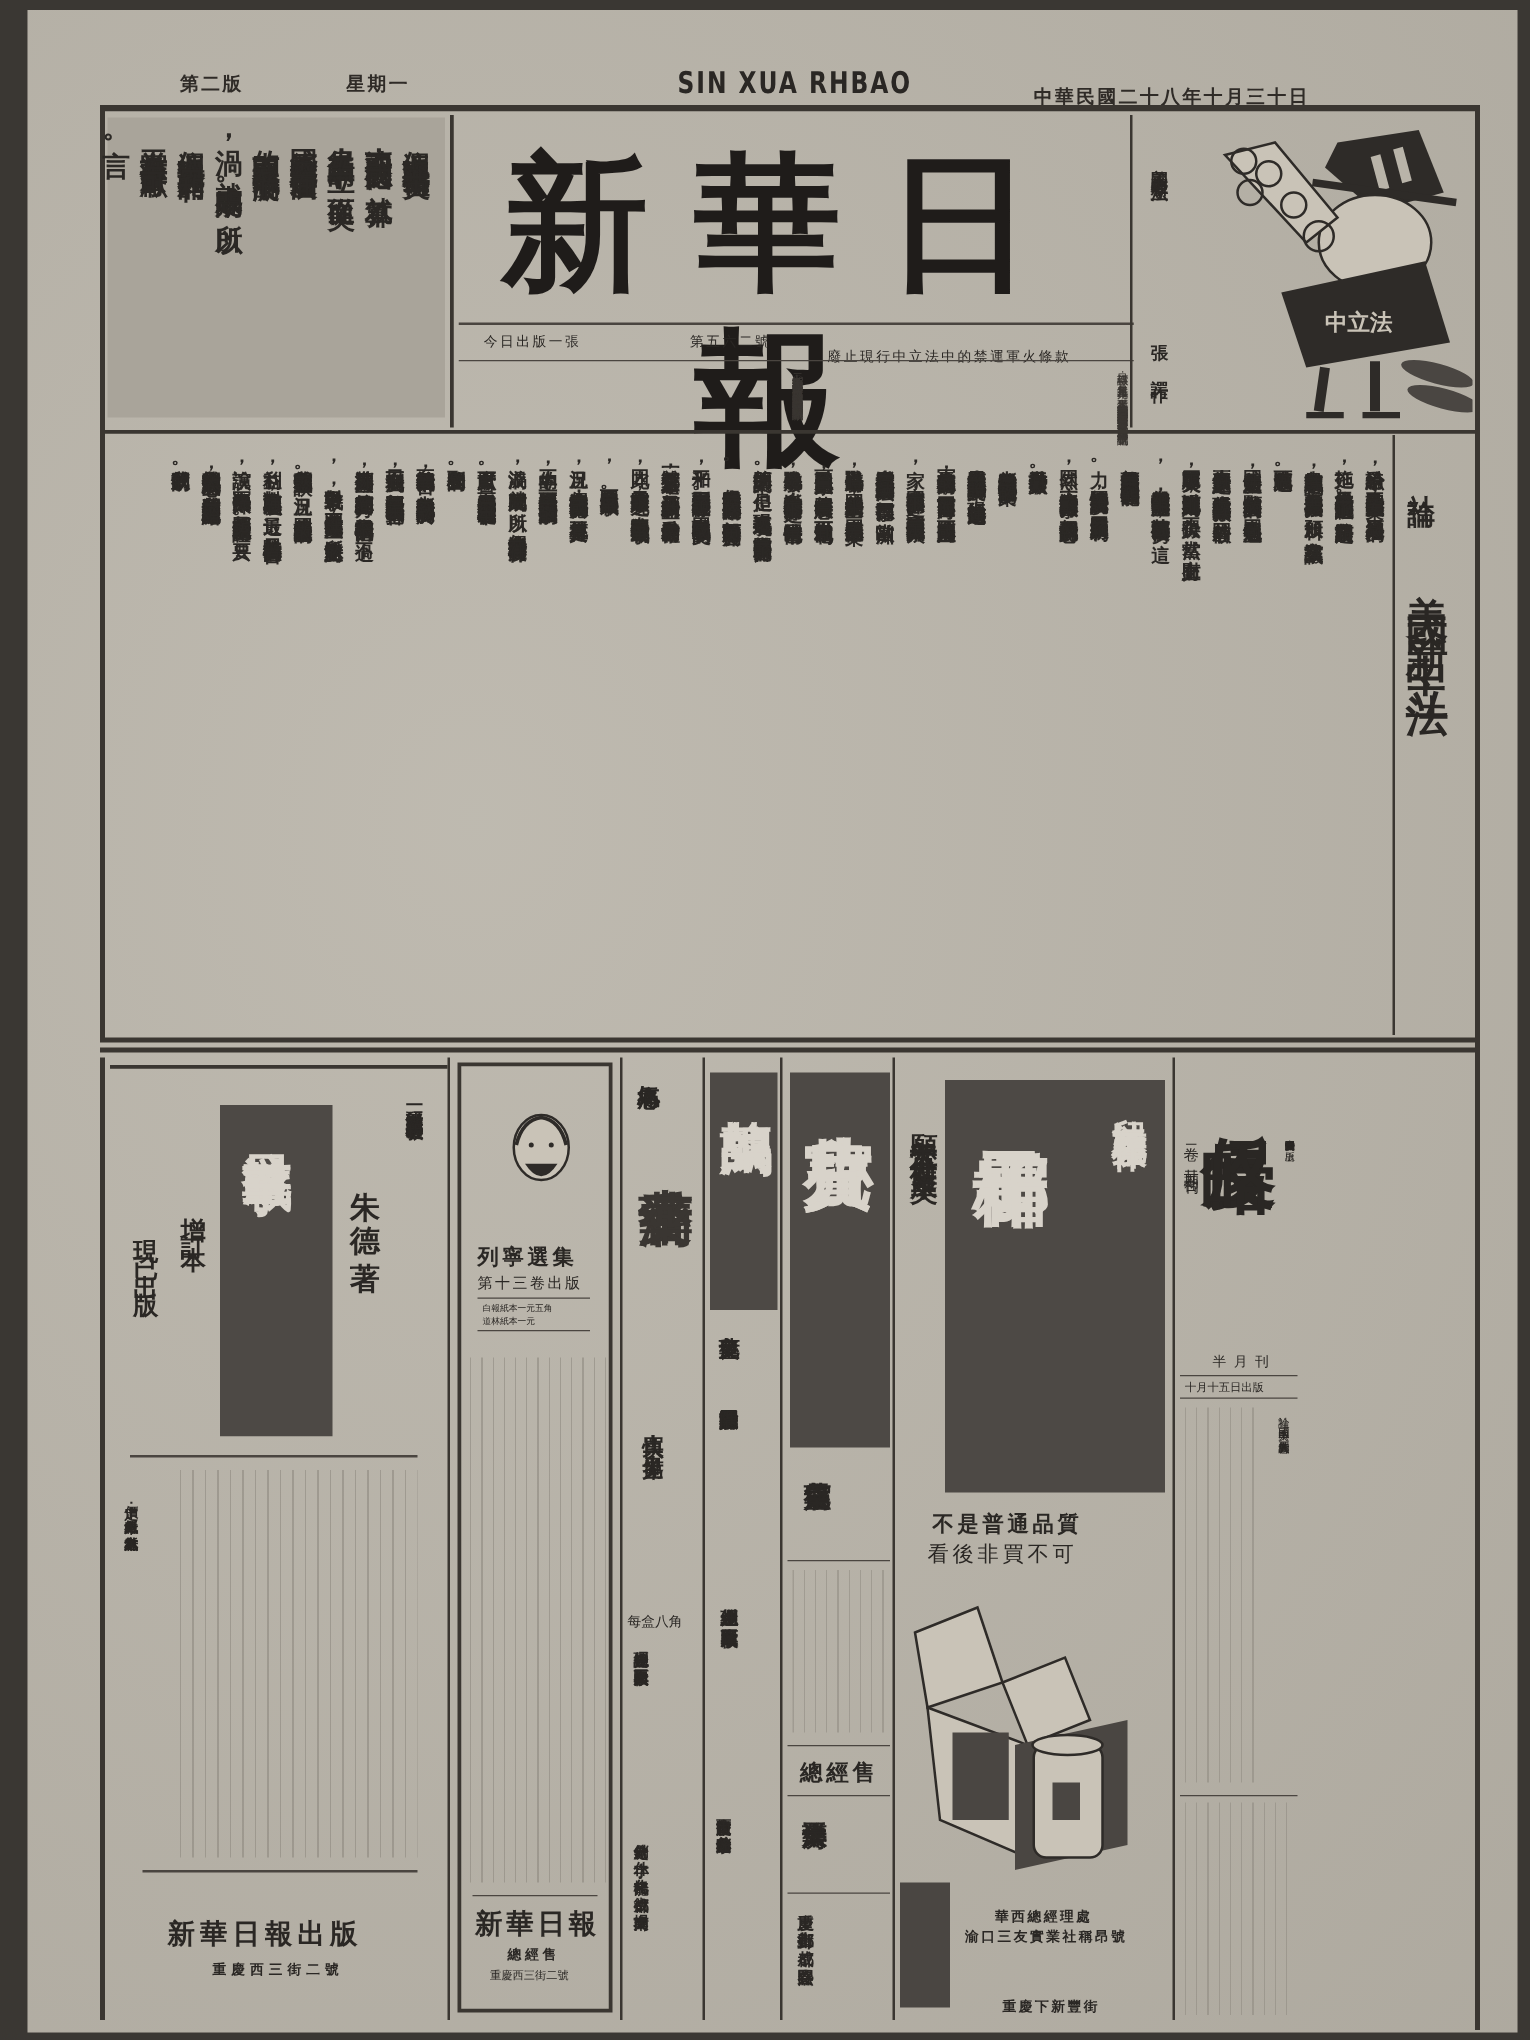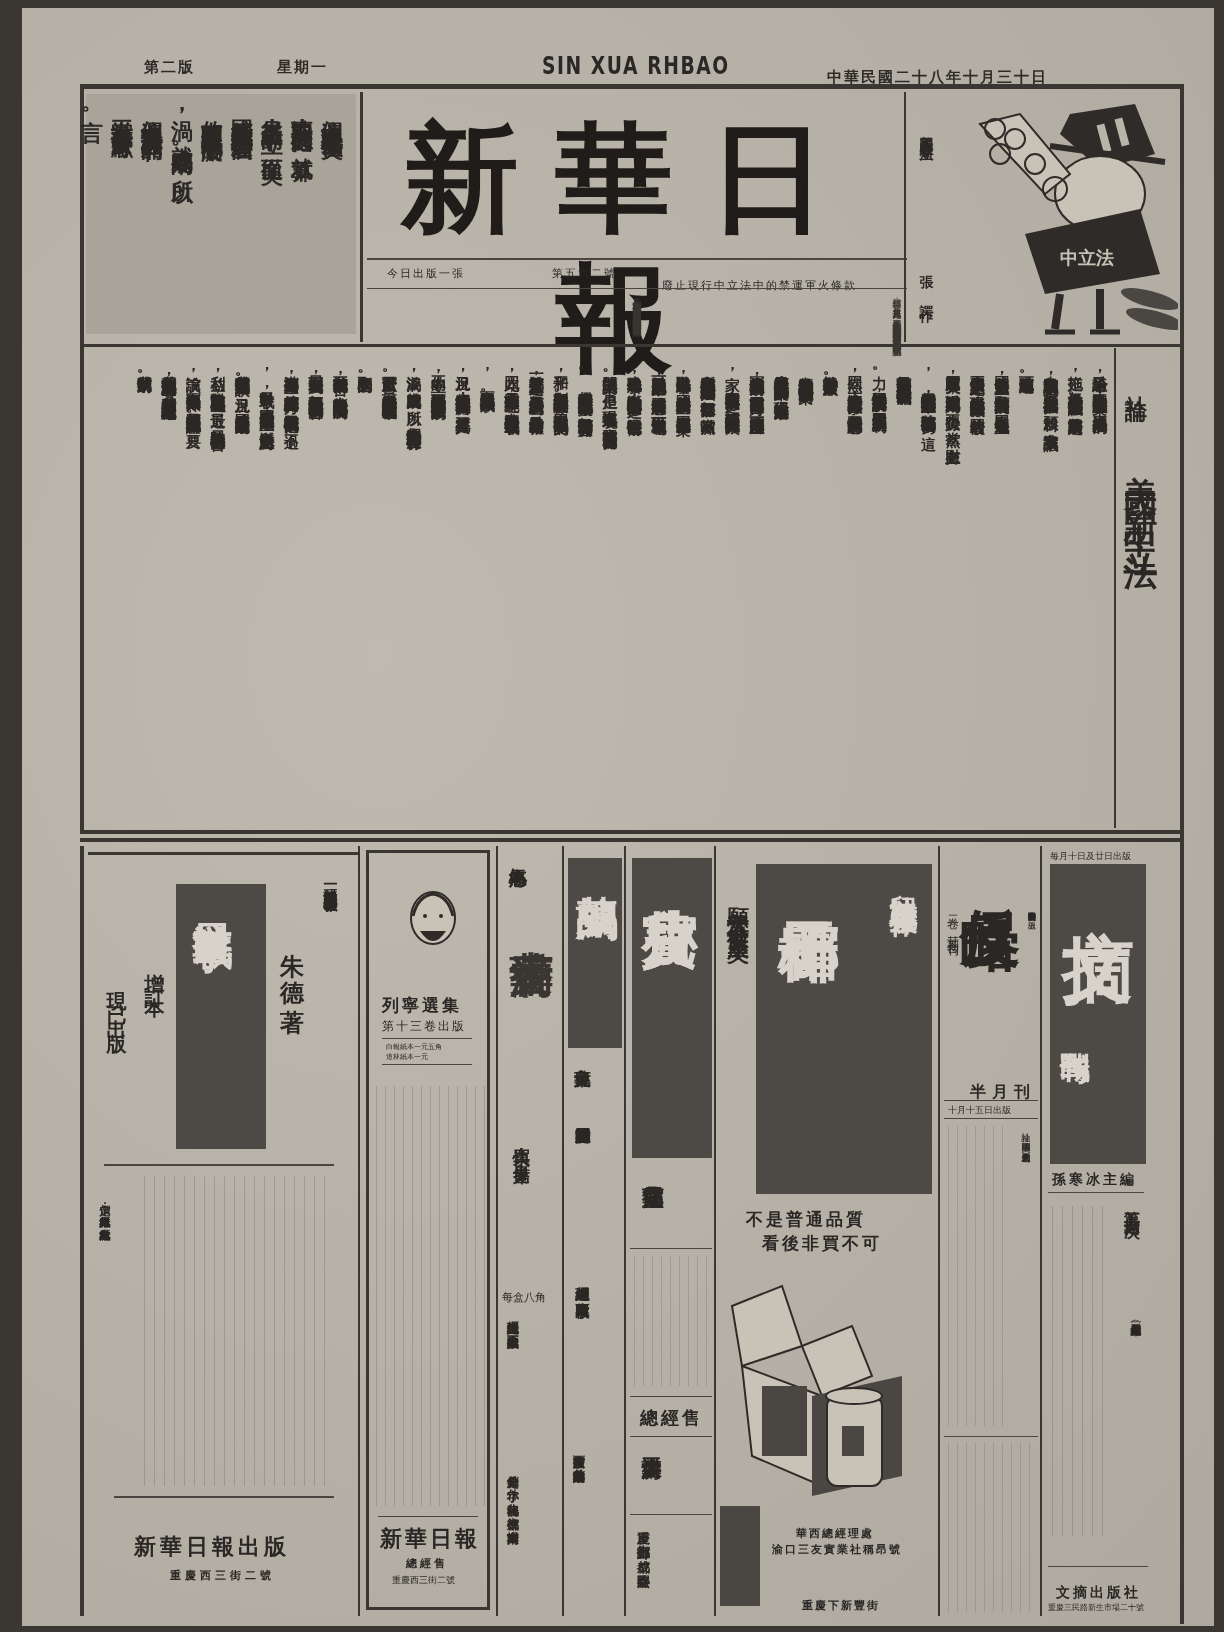--- a/index.html
+++ b/index.html
@@ -165,58 +165,43 @@
     <div>，對於中日戰爭，美國至今還沒有實施中立法，所以新中立法對於</div>
     <div>我們的利弊也大可置而不談。況且，美國爲保護它自身在遠東的</div>
     <div>利益，對遠東的政策必日趨強硬，最近，美駐日大使格魯氏的聲言</div>
     <div>演說，美海軍的集中太平洋，都是美國遠東政策強化的明證。只要</div>
     <div>我們抱定抗戰到底的決心，我們深信美國一定會繼續這樣用援地給</div>
     <div>我們以幫助的。</div>
   </div>
 
   <div class="abs rule-h" style="left:58px;top:830px;width:1104px;height:4px;"></div>
 
-  <div class="abs" style="left:1018px;top:838px;width:142px;height:770px;border-left:2px solid #3a3631;">
-    <div style="position:absolute;left:8px;top:4px;font-size:9px;">每月十日及廿日出版</div>
-    <div class="big-ad" style="position:absolute;left:8px;top:18px;width:96px;height:300px;">
-      <div class="vt" style="position:absolute;left:10px;top:8px;font-size:72px;line-height:78px;">文摘</div>
-      <div class="vt" style="position:absolute;left:4px;top:165px;font-size:30px;line-height:42px;height:130px;display:flex;flex-wrap:wrap;">戰時旬刊</div>
-    </div>
-    <div style="position:absolute;left:10px;top:325px;font-size:14px;font-weight:bold;letter-spacing:3px;">孫寒冰主編</div>
-    <div class="thin-h" style="position:absolute;left:6px;top:346px;width:96px;"></div>
-    <div class="vt" style="position:absolute;right:40px;top:352px;font-size:16px;font-weight:bold;letter-spacing:2px;">第五十六期目次</div>
-    <div class="vt" style="position:absolute;right:40px;top:470px;font-size:11px;height:240px;">（本期售價土紙本一角八分報紙本二角五分）</div>
-    <div style="position:absolute;left:10px;top:360px;width:60px;height:330px;background:repeating-linear-gradient(90deg,#8a857c 0 1px,transparent 1px 10px);opacity:0.6;"></div>
-    <div class="thin-h" style="position:absolute;left:6px;top:720px;width:100px;"></div>
-    <div style="position:absolute;left:14px;top:738px;font-size:14px;font-weight:bold;letter-spacing:3px;">文摘出版社</div>
-    <div style="position:absolute;left:6px;top:756px;font-size:8px;">重慶三民路新生市場二十號</div>
-  </div>
 
   <div class="abs" style="left:916px;top:838px;width:102px;height:770px;border-left:2px solid #3a3631;">
     <div class="vt" style="position:absolute;left:18px;top:12px;font-size:60px;font-weight:bold;line-height:66px;letter-spacing:4px;">反侵略</div>
     <div class="vt" style="position:absolute;left:4px;top:60px;font-size:12px;letter-spacing:2px;">二卷 廿三期合刊</div>
     <div class="vt" style="position:absolute;right:4px;top:60px;font-size:8px;height:150px;">國際反侵略運動大會中國分會 出版</div>
-    <div style="position:absolute;left:30px;top:236px;font-size:16px;font-weight:bold;letter-spacing:6px;">半月刊</div>
+    <div style="position:absolute;left:30px;top:236px;font-size:11px;font-weight:normal;letter-spacing:6px;">半月刊</div>
     <div class="thin-h" style="position:absolute;left:4px;top:254px;width:94px;"></div>
     <div style="position:absolute;left:8px;top:258px;font-size:9px;">十月十五日出版</div>
     <div class="thin-h" style="position:absolute;left:4px;top:272px;width:94px;"></div>
     <div class="vt" style="position:absolute;right:8px;top:280px;font-size:9px;height:130px;">社論 美國與中國 五屆大會的意義</div>
     <div style="position:absolute;left:8px;top:280px;width:60px;height:300px;background:repeating-linear-gradient(90deg,#8a857c 0 1px,transparent 1px 9px);opacity:0.5;"></div>
     <div class="thin-h" style="position:absolute;left:4px;top:590px;width:94px;"></div>
     <div style="position:absolute;left:8px;top:596px;width:86px;height:170px;background:repeating-linear-gradient(90deg,#8a857c 0 1px,transparent 1px 9px);opacity:0.5;"></div>
   </div>
 
   <div class="abs" style="left:692px;top:838px;width:224px;height:770px;border-left:2px solid #3a3631;">
     <div class="big-ad" style="position:absolute;left:40px;top:18px;width:176px;height:330px;">
       <div class="vt" style="position:absolute;left:18px;top:8px;font-size:62px;line-height:70px;">椰子霜</div>
       <div class="vt" style="position:absolute;right:10px;top:8px;font-size:28px;letter-spacing:2px;">留法妹妹花柔雪傑作</div>
     </div>
     <div class="vt" style="position:absolute;left:8px;top:44px;font-size:22px;font-weight:bold;letter-spacing:4px;">願普天下仕女健康美</div>
     <div style="position:absolute;left:30px;top:362px;font-size:17px;font-weight:bold;letter-spacing:3px;">不是普通品質</div>
-    <div style="position:absolute;left:26px;top:386px;font-size:17px;font-weight:bold;letter-spacing:3px;margin-left:20px;">看後非買不可</div>
+    <div style="position:absolute;left:26px;top:386px;font-size:17px;font-weight:normal;letter-spacing:3px;">看後非買不可</div>
     <svg style="position:absolute;left:6px;top:420px;" width="200" height="230" viewBox="0 0 200 230">
       <path d="M10 40 L60 20 L80 80 L20 100 Z" fill="#c9c3b7" stroke="#2e2b28" stroke-width="2"></path>
       <path d="M80 80 L130 60 L150 110 L100 130 Z" fill="#c9c3b7" stroke="#2e2b28" stroke-width="2"></path>
       <path d="M20 100 L100 130 L100 220 L30 190 Z" fill="#c9c3b7" stroke="#2e2b28" stroke-width="2"></path>
       <rect x="40" y="120" width="45" height="70" fill="#4a4642"></rect>
       <path d="M90 130 L180 110 L180 210 L90 230 Z" fill="#4a4642"></path>
       <rect x="105" y="130" width="55" height="90" rx="10" fill="#c9c3b7" stroke="#2e2b28" stroke-width="2"></rect>
       <ellipse cx="132" cy="130" rx="28" ry="8" fill="#c9c3b7" stroke="#2e2b28" stroke-width="2"></ellipse>
       <rect x="120" y="160" width="22" height="30" fill="#4a4642"></rect>
     </svg>

